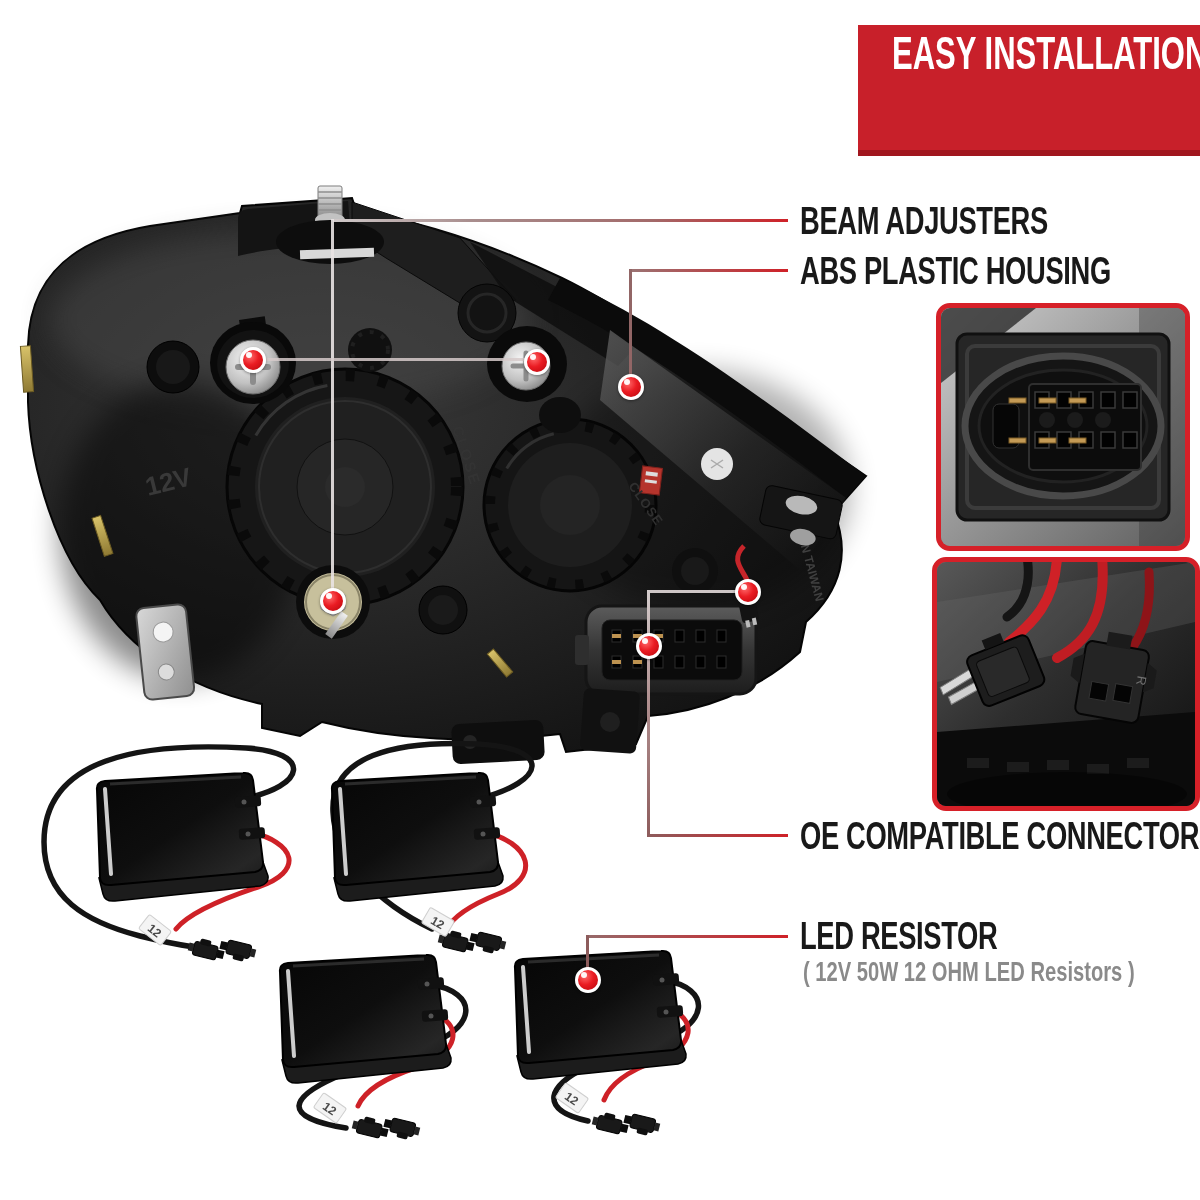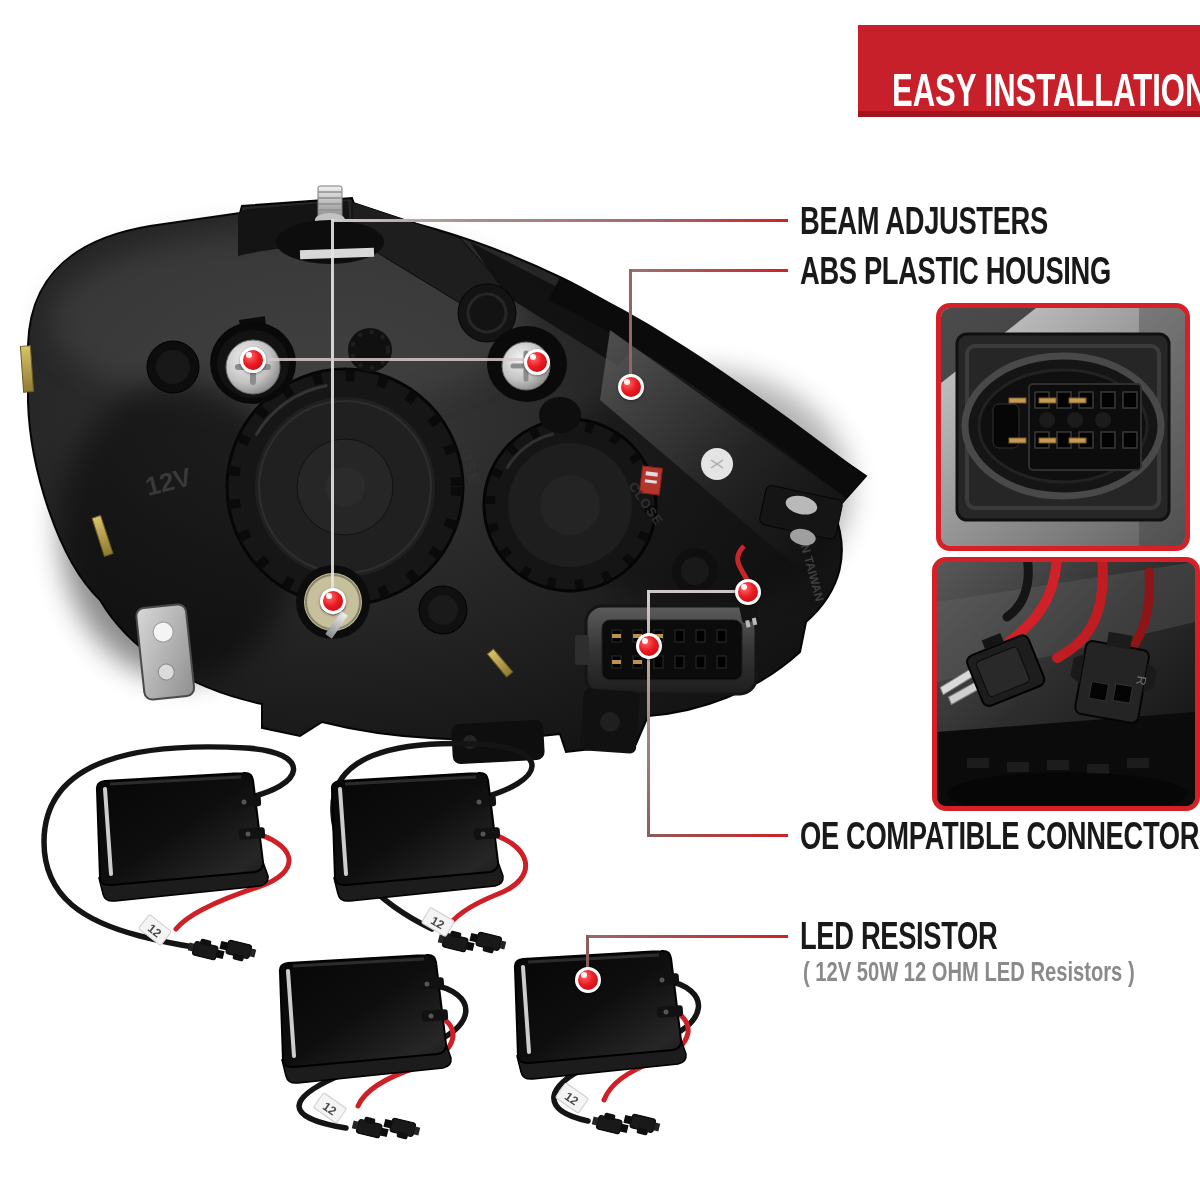--- a/index.html
+++ b/index.html
@@ -1,21 +1,21 @@
 <!DOCTYPE html>
 <html><head>
 <meta charset="utf-8">
 <style>
   html,body{margin:0;padding:0;background:#fff;}
   .canvas{position:relative;width:1200px;height:1200px;background:#ffffff;overflow:hidden;
           font-family:"Liberation Sans",sans-serif;}
   .photo-svg{position:absolute;left:0;top:0;}
   
-  .banner{position:absolute;left:858px;top:25px;width:342px;height:92px;background:#c8202a;
-          display:flex;align-items:flex-end;box-shadow:inset 0 -6px 0 rgba(90,5,8,.35);}
+  .banner{position:absolute;left:858px;top:25px;width:342px;height:131px;background:#c8202a;
+          display:flex;align-items:flex-start;box-shadow:inset 0 -6px 0 rgba(90,5,8,.35);}
   .banner span{display:inline-block;color:#fff;font-weight:bold;font-size:47px;white-space:nowrap;
           transform:scaleX(.66);transform-origin:left center;margin-left:34px;letter-spacing:0px;}
   
   .callout{position:absolute;color:#191919;font-weight:bold;font-size:38px;line-height:38px;
           white-space:nowrap;transform:scaleX(.72);transform-origin:left center;letter-spacing:-.5px;}
   .callout-sub{position:absolute;color:#8a8a8a;font-weight:bold;font-size:28px;line-height:30px;
           white-space:nowrap;transform:scaleX(.72);transform-origin:left center;}
   
   .leader{position:absolute;}
   

